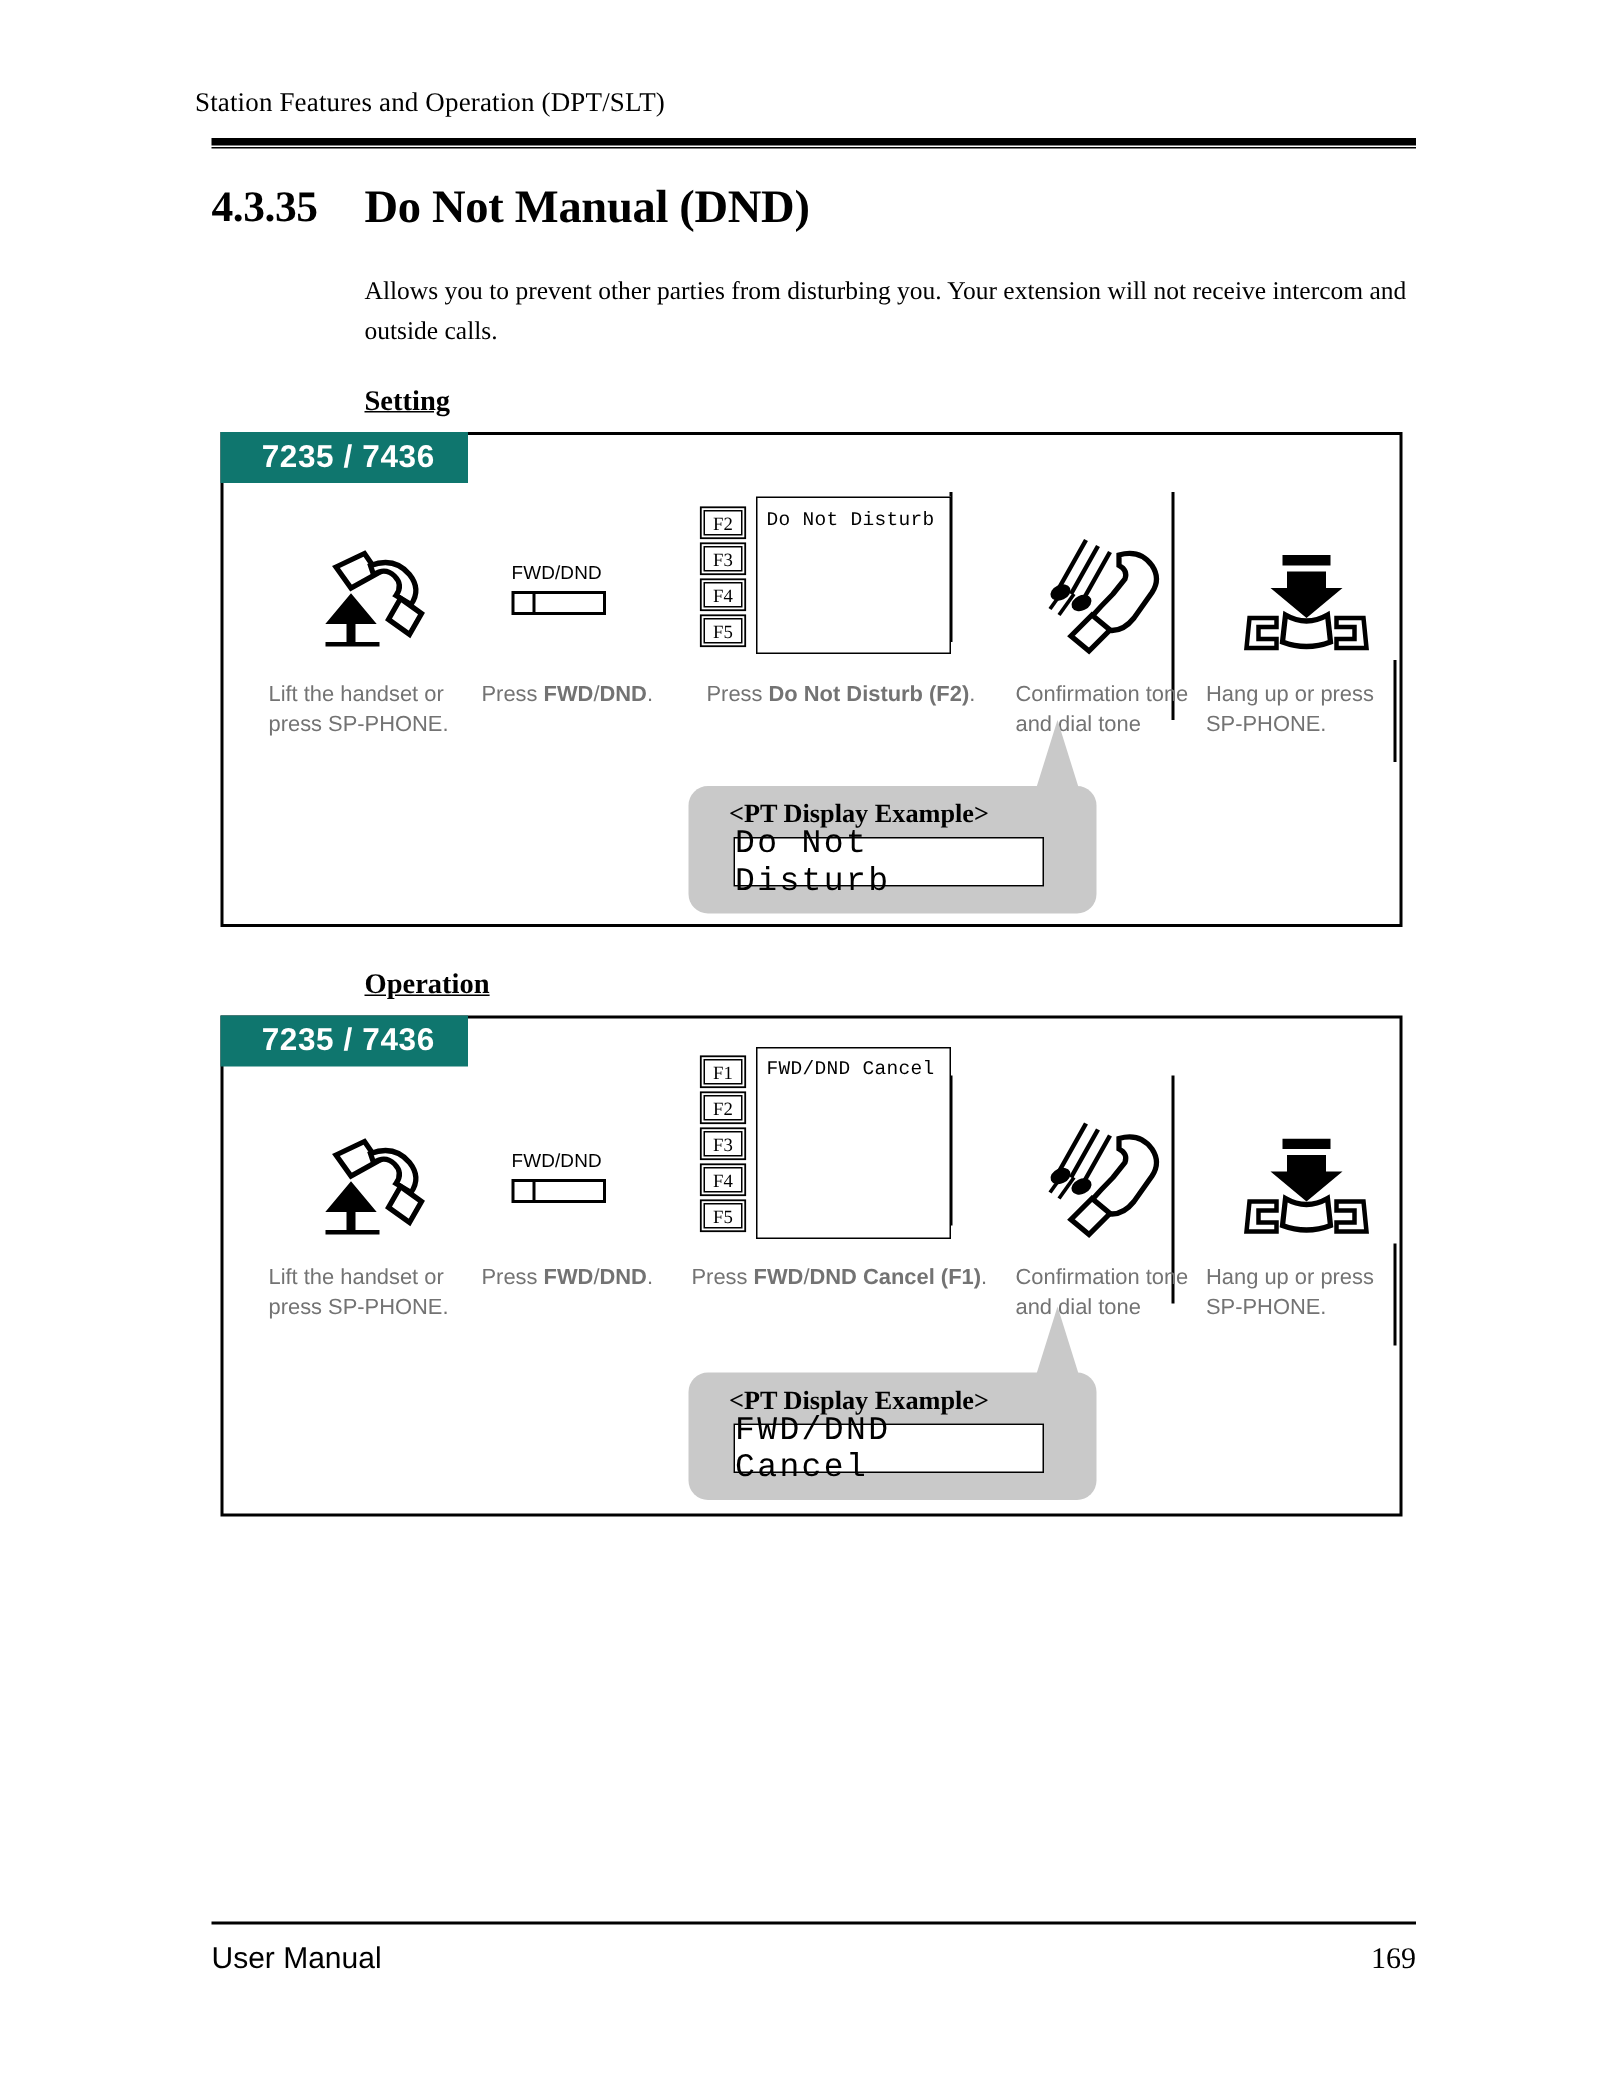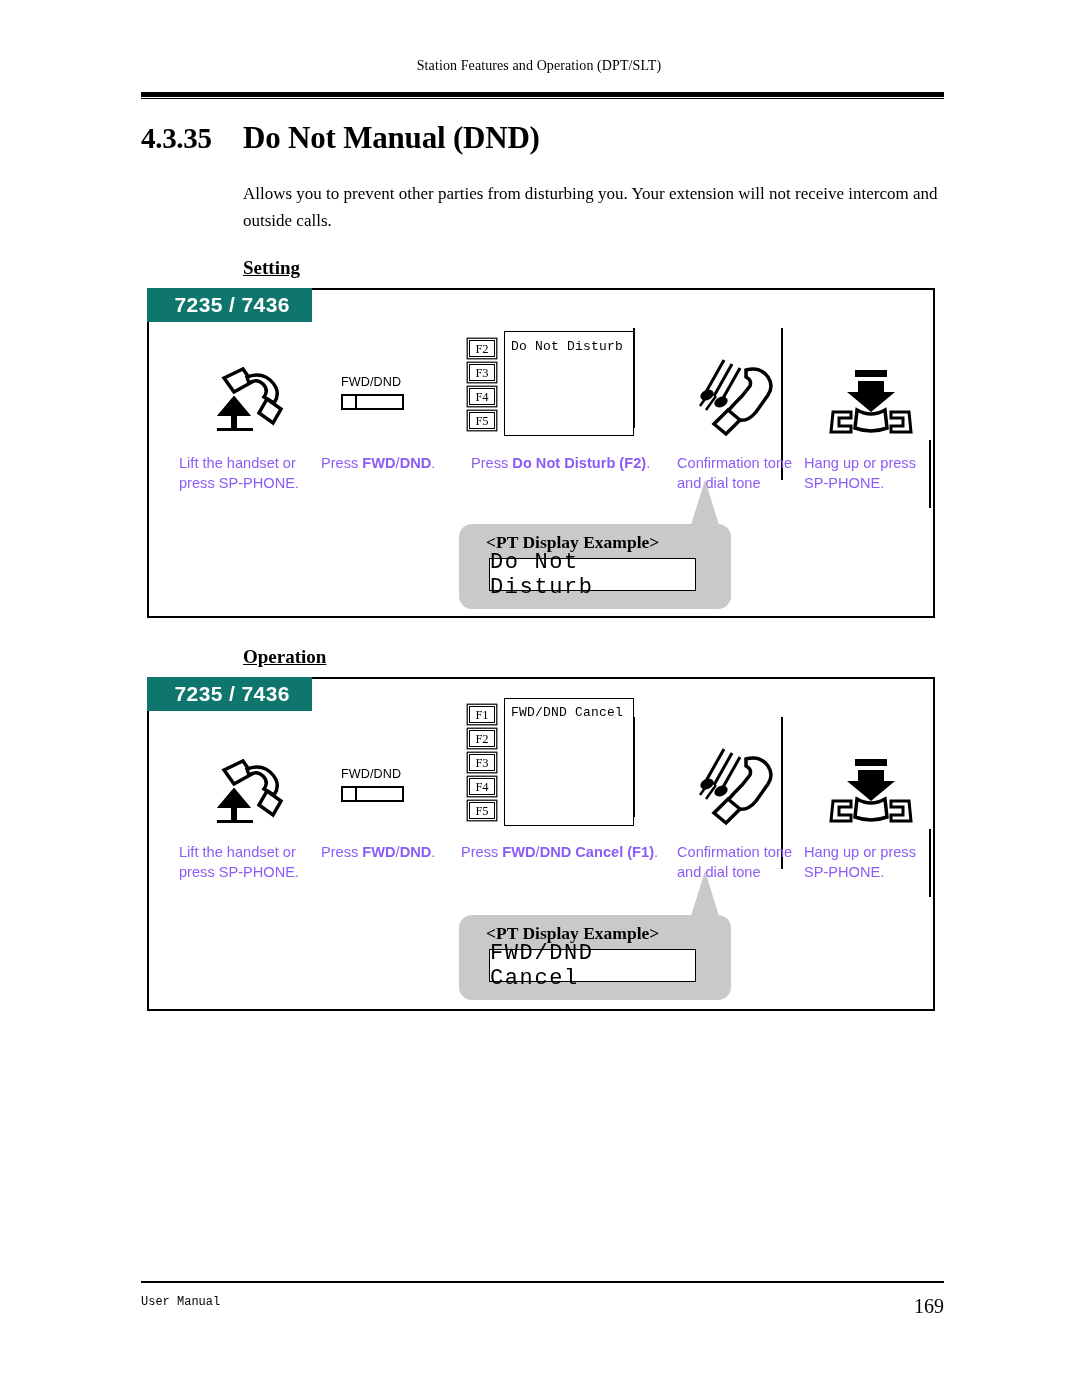--- a/index.html
+++ b/index.html
@@ -15,23 +15,23 @@
     color: #000000;
     overflow: hidden;
   }
 
   
   .page-header {
     position: absolute;
     top: 58px;
     left: 130px;
     width: 818px;
-    text-align: center;
-    font-family: "Liberation Serif", serif;
-    font-size: 14px;
+    text-align: left;
+    font-family: "Liberation Serif", serif;
+    font-size: 18px;
     letter-spacing: 0.1px;
   }
   .header-rule {
     position: absolute;
     top: 92px;
     left: 141px;
     width: 803px;
     height: 8px;
   }
   .header-rule .thick {
@@ -122,21 +122,21 @@
     width: 1.6px;
     background: #000;
   }
 
   
   .step-caption {
     position: absolute;
     font-family: "Liberation Sans", sans-serif;
     font-size: 14.6px;
     line-height: 19.5px;
-    color: #8b5cf6;
+    color: #737373;
   }
   .step-caption b { font-weight: bold; }
   .nb { font-weight: normal; }
 
   
   .fkey-panel {
     position: absolute;
   }
   .fkey {
     position: absolute;
@@ -232,22 +232,22 @@
     top: 1281px;
     left: 141px;
     width: 803px;
     height: 1.6px;
     background: #000;
   }
   .footer-left {
     position: absolute;
     top: 1295px;
     left: 141px;
-    font-family: Liberation Mono, monospace;
-    font-size: 12px;
+    font-family: Liberation Sans, sans-serif;
+    font-size: 20px;
   }
   .footer-right {
     position: absolute;
     top: 1295px;
     left: 141px;
     width: 803px;
     text-align: right;
     font-family: "Liberation Serif", serif;
     font-size: 20px;
   }

